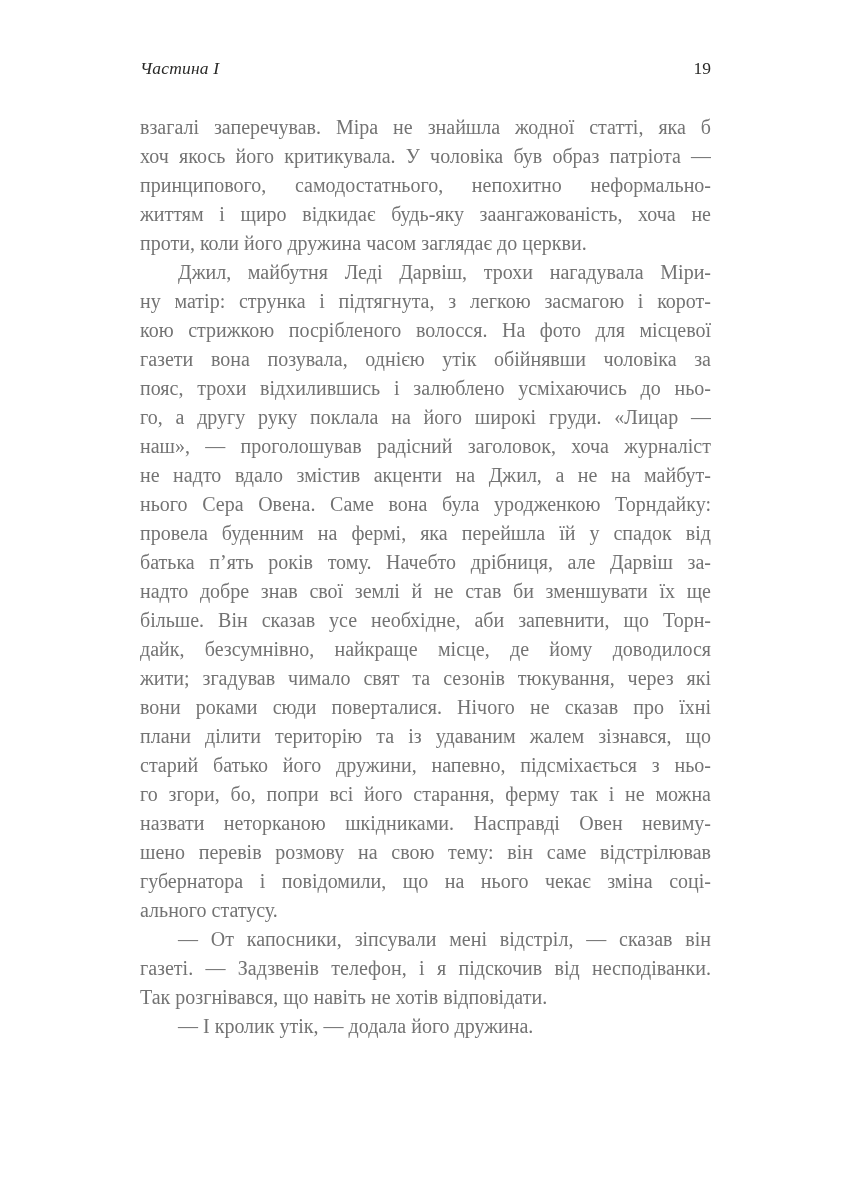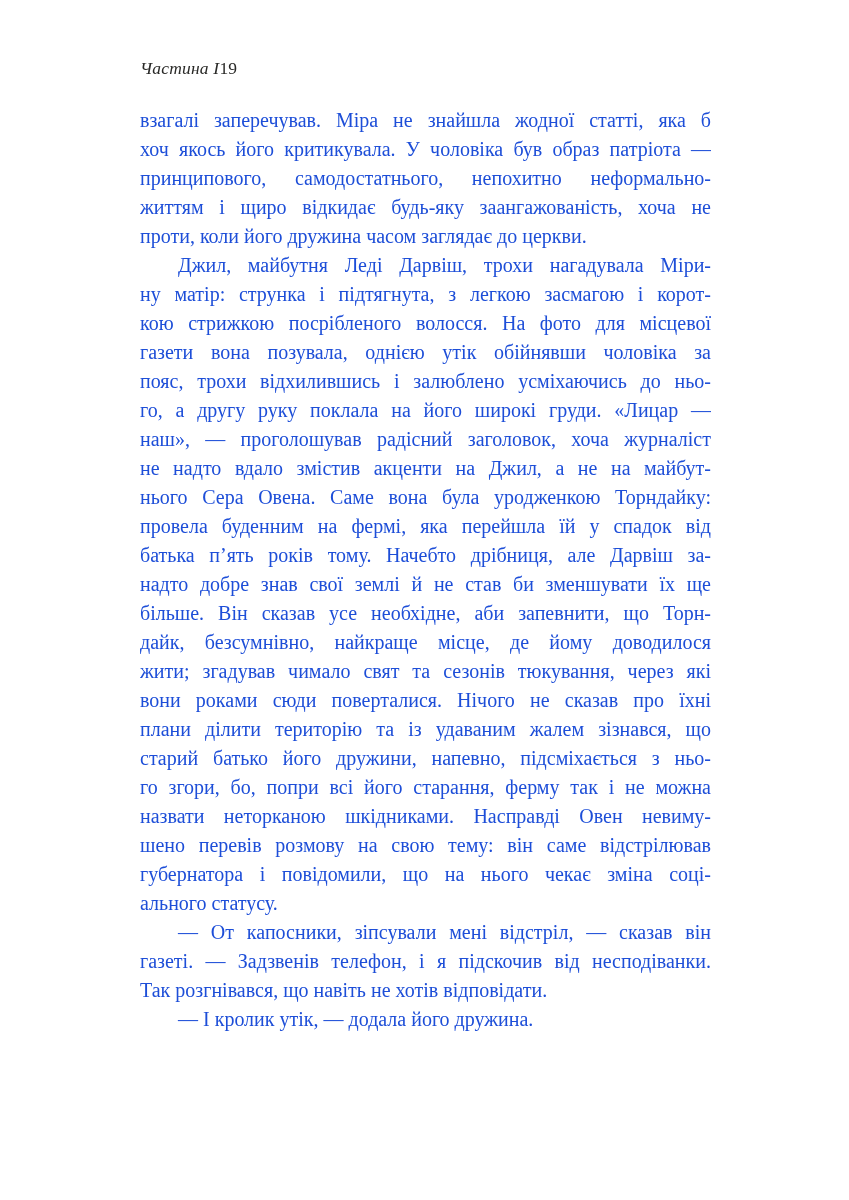--- a/index.html
+++ b/index.html
@@ -16,38 +16,38 @@
   }
   .page {
     box-sizing: border-box;
     width: 849px;
     height: 1200px;
     padding: 57px 138px 0 140px;
     background: #ffffff;
   }
   .running-head {
     display: flex;
-    justify-content: flex-start;
+    justify-content: space-between;
     align-items: baseline;
     font-size: 17.5px;
     line-height: 22px;
     color: #2a2a28;
-    margin-bottom: 27px;
+    margin-bottom: 34px;
   }
   .section-title {
     font-style: italic;
     letter-spacing: 0.2px;
   }
   .page-num {
     font-style: normal;
   }
   .textblock {
     font-size: 20px;
     line-height: 29px;
-    color: #1d4ed8;
+    color: #737373;
   }
   .para { margin: 0; padding: 0; }
   .line {
     text-align: justify;
     text-align-last: justify;
     height: 29px;
     overflow: hidden;
     white-space: nowrap;
   }
   .line.last {

